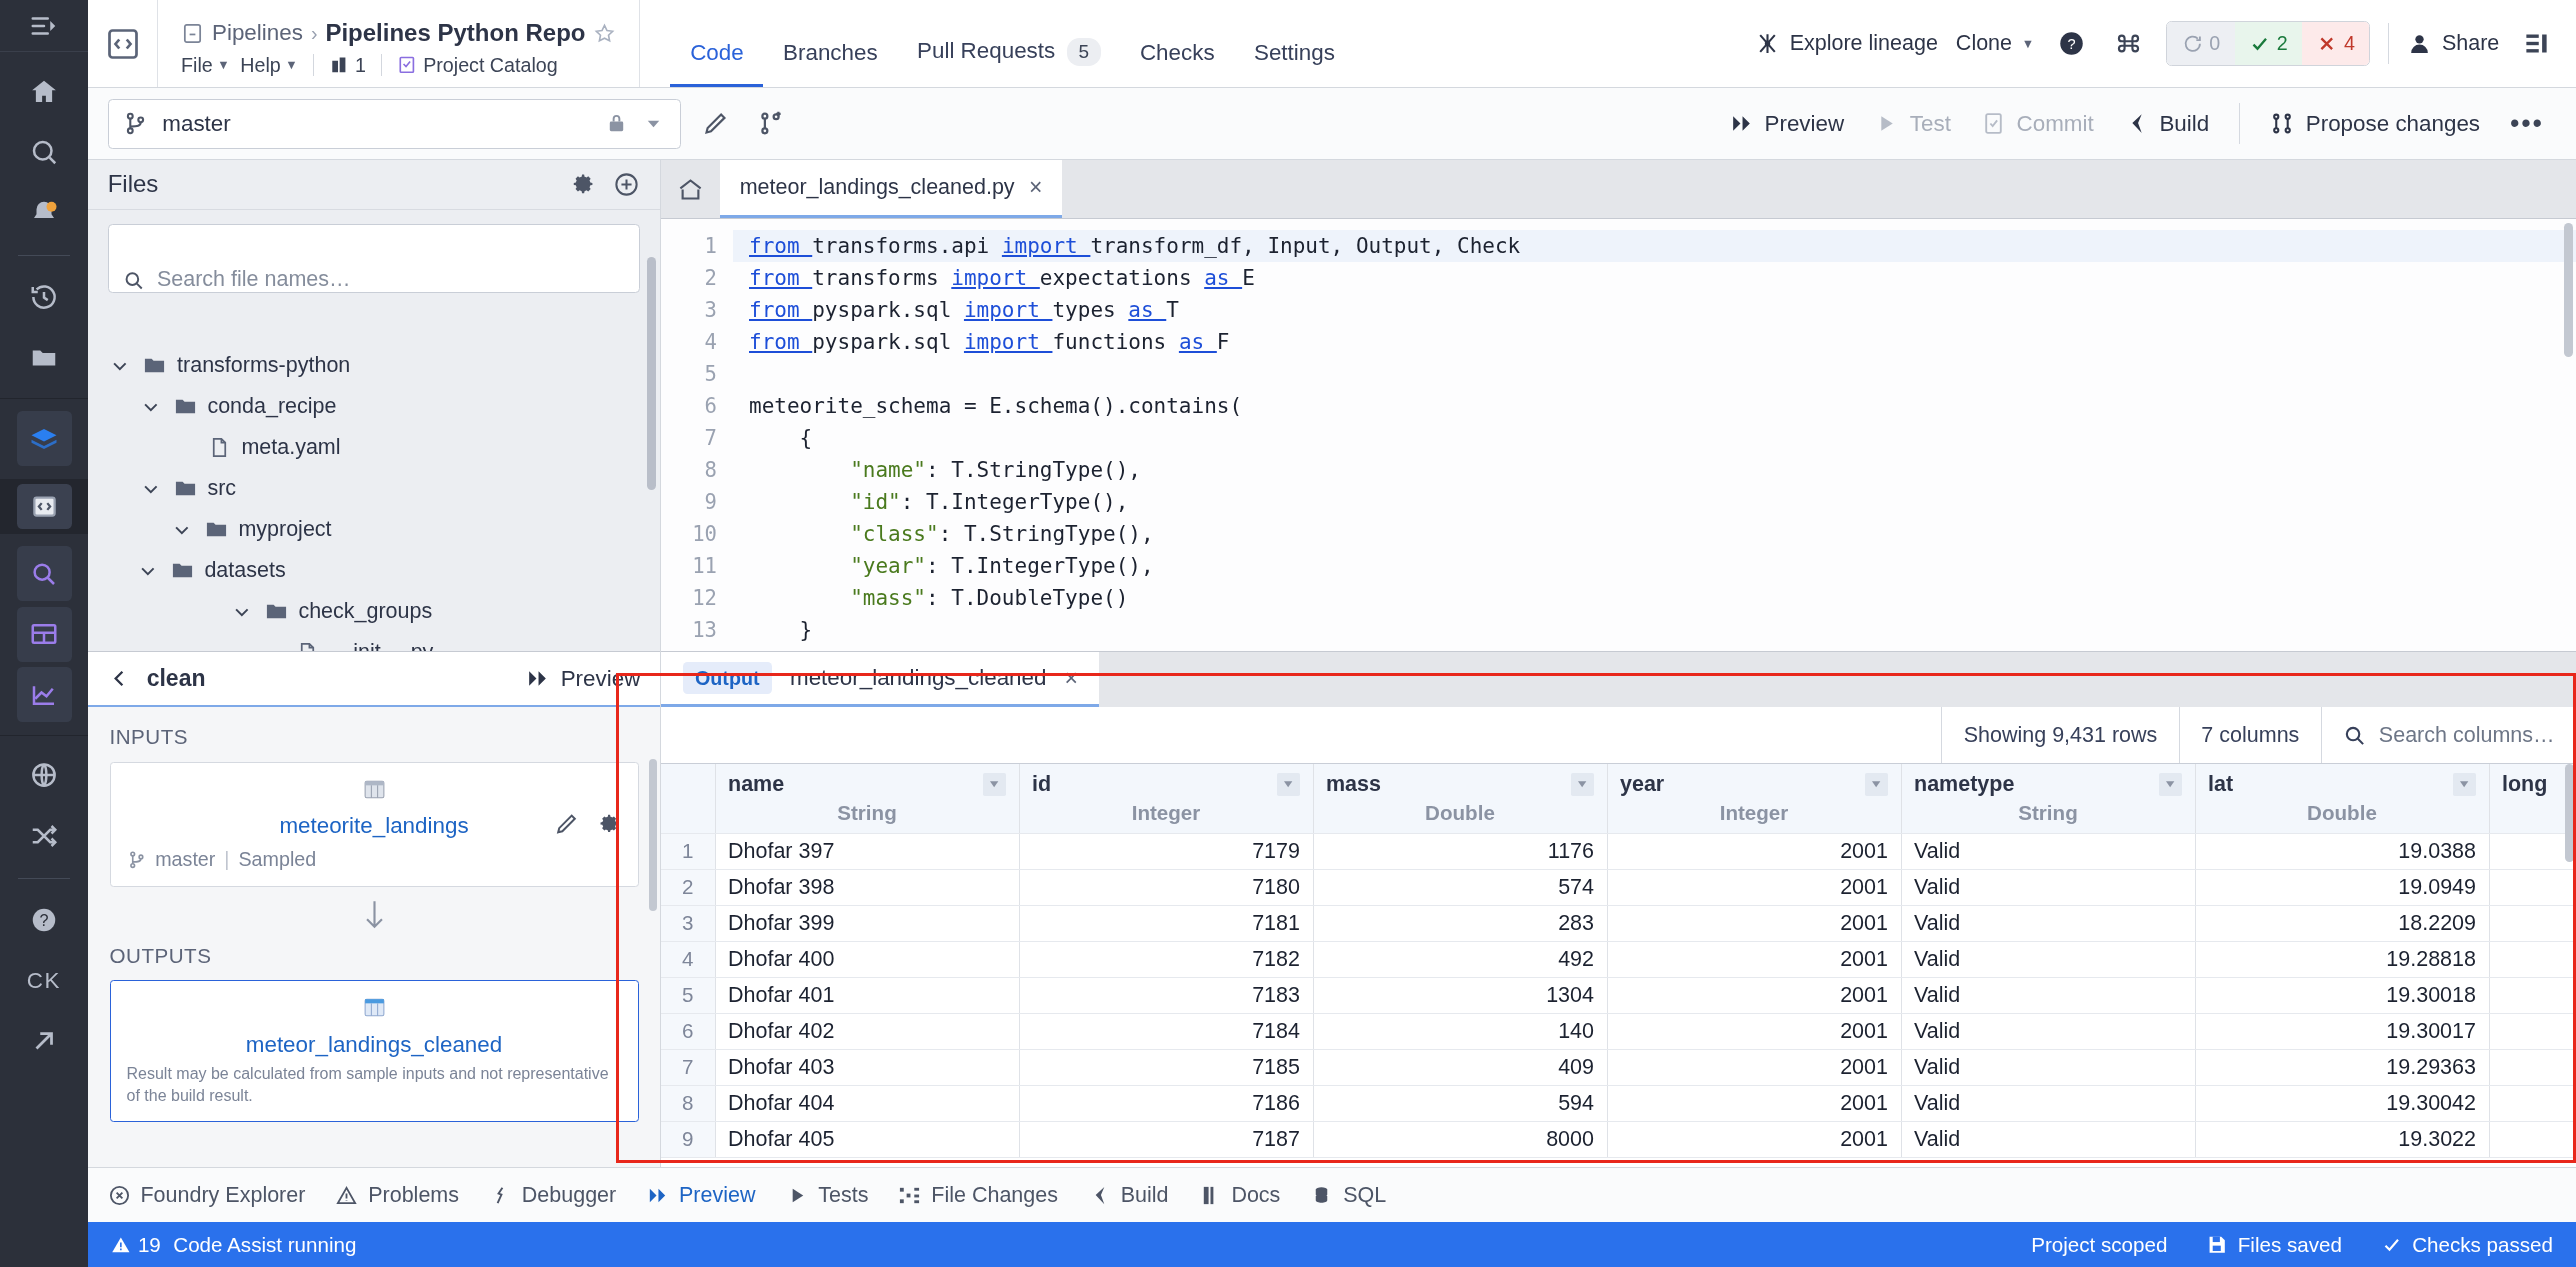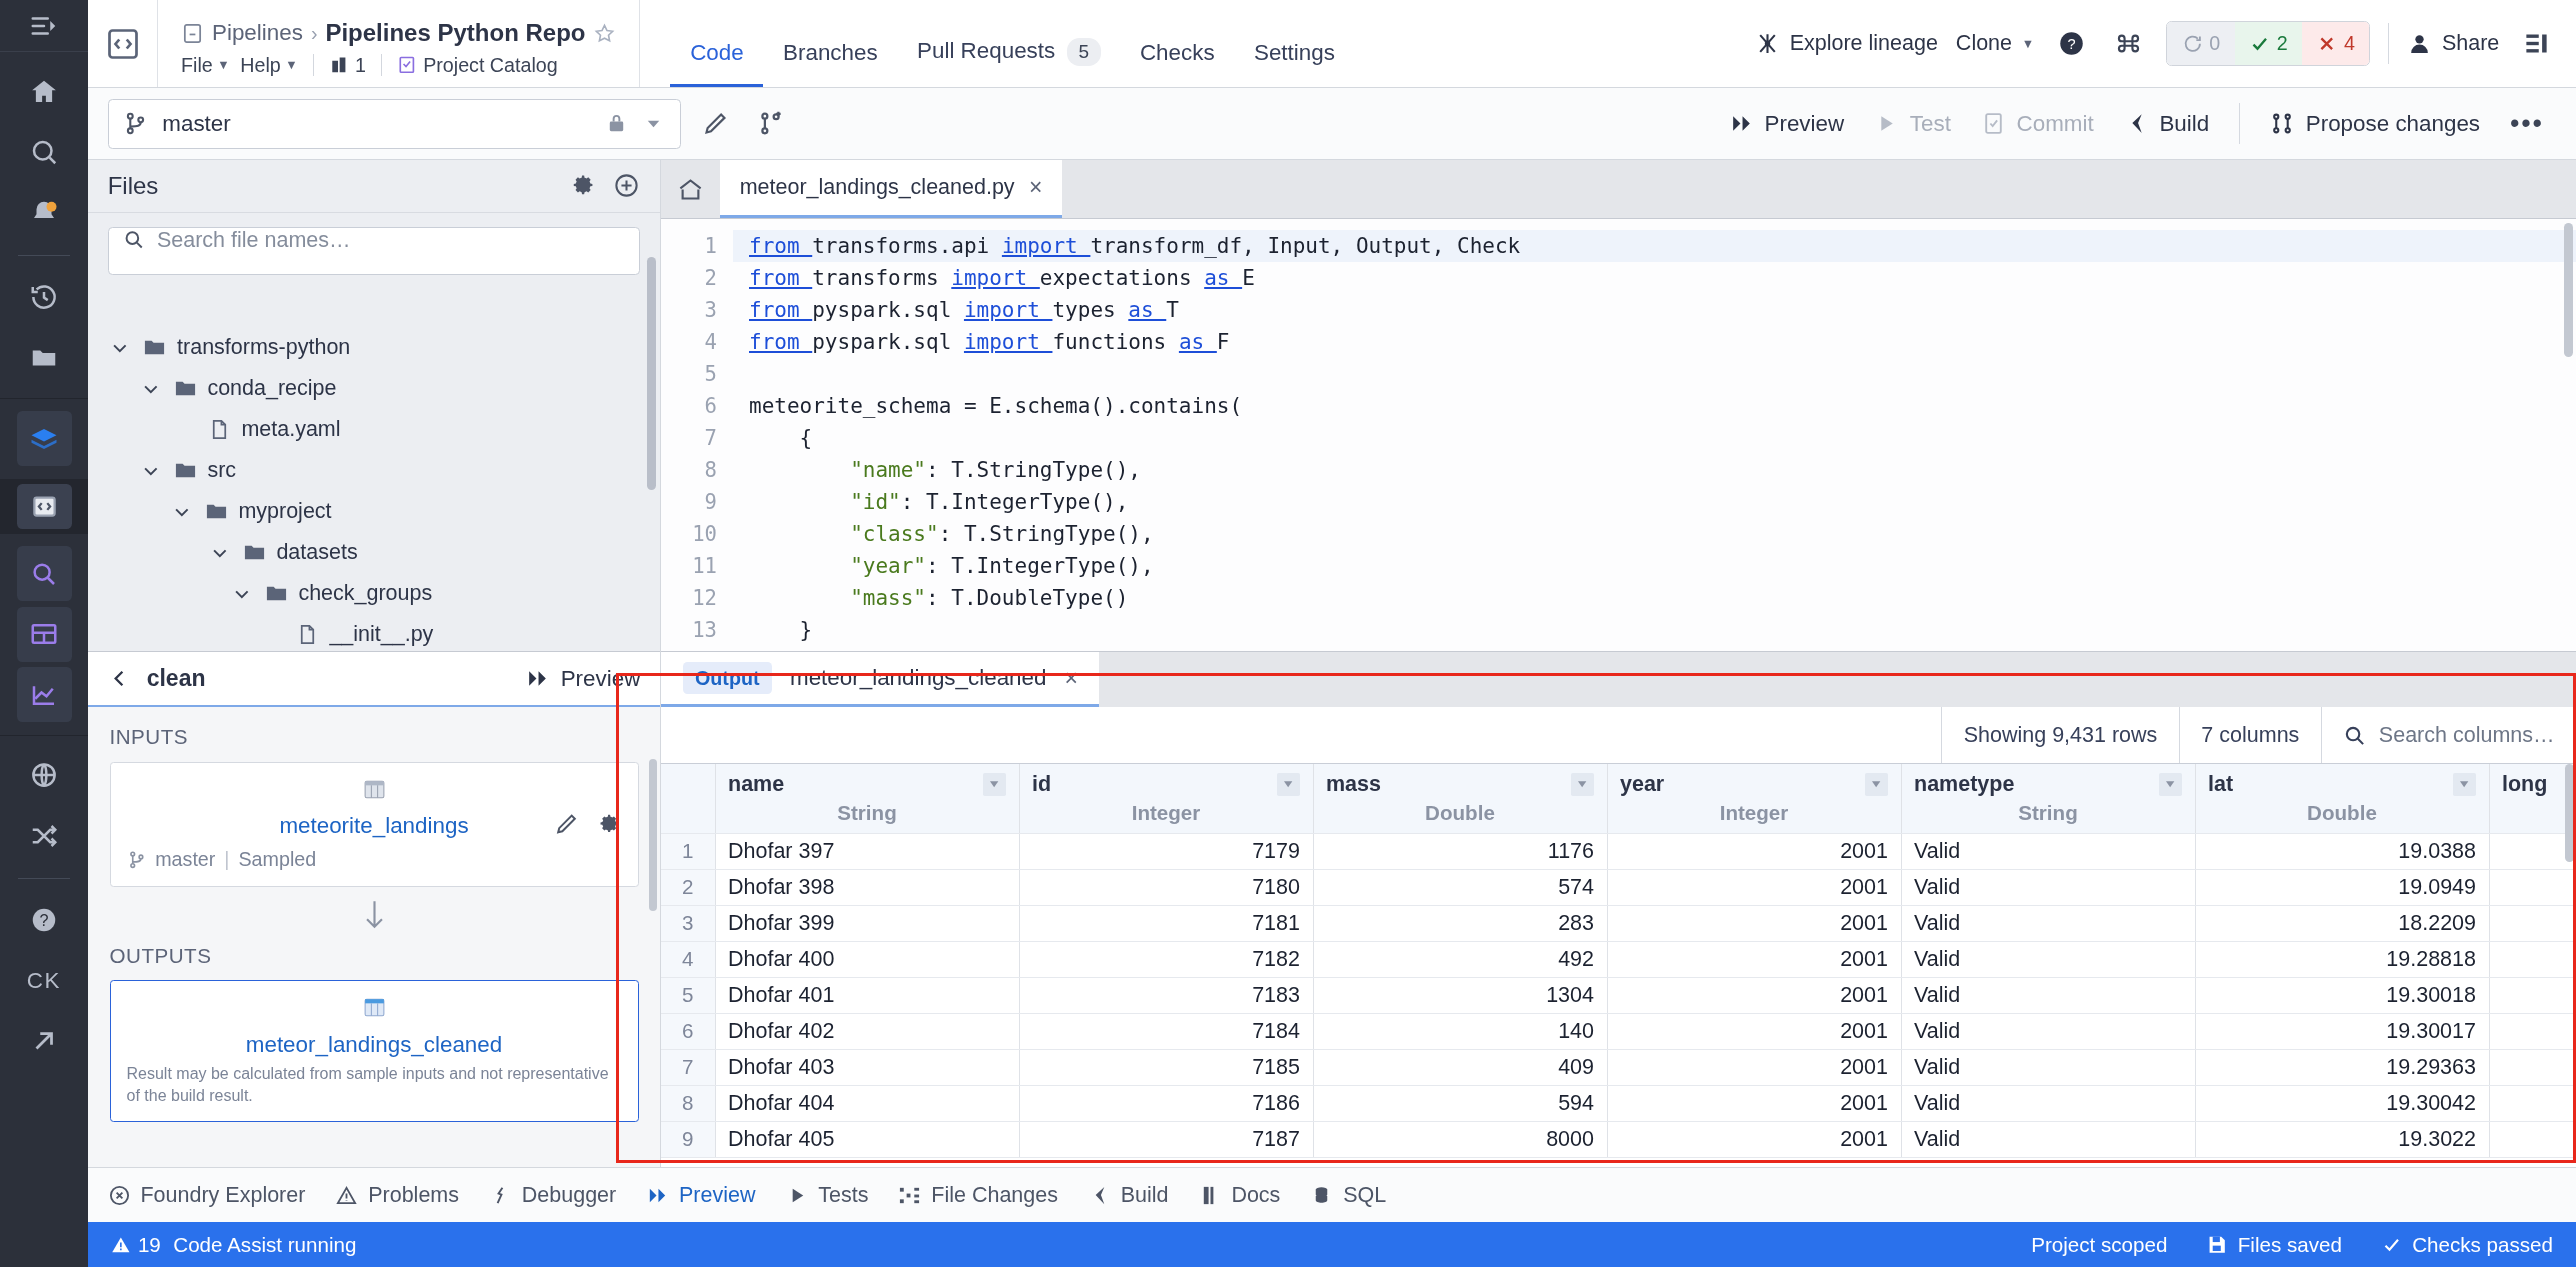--- a/index.html
+++ b/index.html
@@ -123,22 +123,22 @@
   .right-col { flex: 1; display: flex; flex-direction: column; min-width: 0; min-height: 0; }
 
   
   .files-panel { height: 492px; flex: 0 0 492px; background: #eceef2; display: flex; flex-direction: column; border-bottom: 0.9px solid #c6cad2; position: relative; }
   .files-head { height: 59px; display: flex; align-items: center; padding: 0 19.7px; border-bottom: 0.9px solid #d8dbe1; }
   .files-title { font-size: 24px; color: #2d3447; }
   .files-head-icons { margin-left: auto; display: flex; align-items: center; gap: 16px; }
   .files-head-icons svg { width: 27px; height: 27px; color: #4d5566; display: block; cursor: pointer; }
   .search-wrap { padding: 14.3px 19.7px 9px 19.7px; }
   .search-box {
-    height: 48px; background: #fff; border: 0.9px solid #c9ced7; border-radius: 4.5px;
-    display: flex; align-items: flex-start; padding: 0 14.3px; gap: 12.5px;
+    height: 69px; background: #fff; border: 0.9px solid #c9ced7; border-radius: 4.5px;
+    display: flex; align-items: flex-end; padding: 0 14.3px; gap: 12.5px;
   }
   .search-box svg { width: 23px; height: 23px; color: #4d5566; display: block; }
   .search-input { border: none; outline: none; font-size: 21.5px; color: #2d3447; width: 100%; background: transparent; font-family: "Liberation Sans", sans-serif; }
   .search-input::placeholder { color: #858d9c; }
   .tree { padding: 7.2px 0 0 0; overflow: hidden; }
   .tree-row { height: 41px; display: flex; align-items: center; gap: 10.7px; padding-right: 14.3px; cursor: pointer; white-space: nowrap; }
   .tree-row.sel { background: #d6dae2; }
   .tw { width: 25px; display: flex; align-items: center; justify-content: center; }
   .tw svg { width: 19.7px; height: 19.7px; color: #3c4456; display: block; }
   .tree-row .ficon svg { width: 23px; height: 23px; color: #5b6478; display: block; }
@@ -663,21 +663,21 @@
                     <path d="M5 9l7 7 7-7"></path>
                   </svg>
                 </span>
                 <span class="ficon">
                   <svg viewBox="0 0 24 24" fill="currentColor">
                     <path d="M2 5h7l2 2h11v12H2z"></path>
                   </svg>
                 </span>
                 <span class="tree-label">myproject</span>
               </div>
-              <div class="tree-row" style="padding-left: 119px; text-align: right;">
+              <div class="tree-row" style="padding-left: 47px; text-align: right;">
                 <span class="tw">
                   <svg viewBox="0 0 24 24" fill="none" stroke="currentColor" stroke-width="2.4">
                     <path d="M5 9l7 7 7-7"></path>
                   </svg>
                 </span>
                 <span class="ficon">
                   <svg viewBox="0 0 24 24" fill="currentColor">
                     <path d="M2 5h7l2 2h11v12H2z"></path>
                   </svg>
                 </span>

